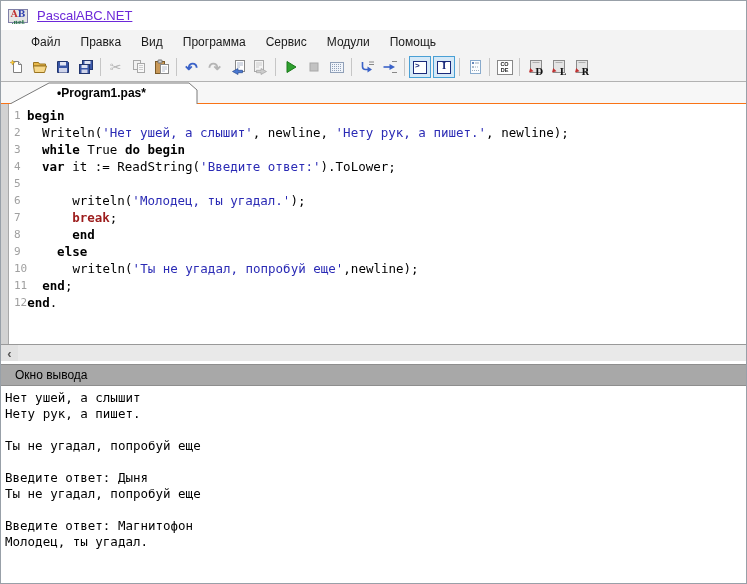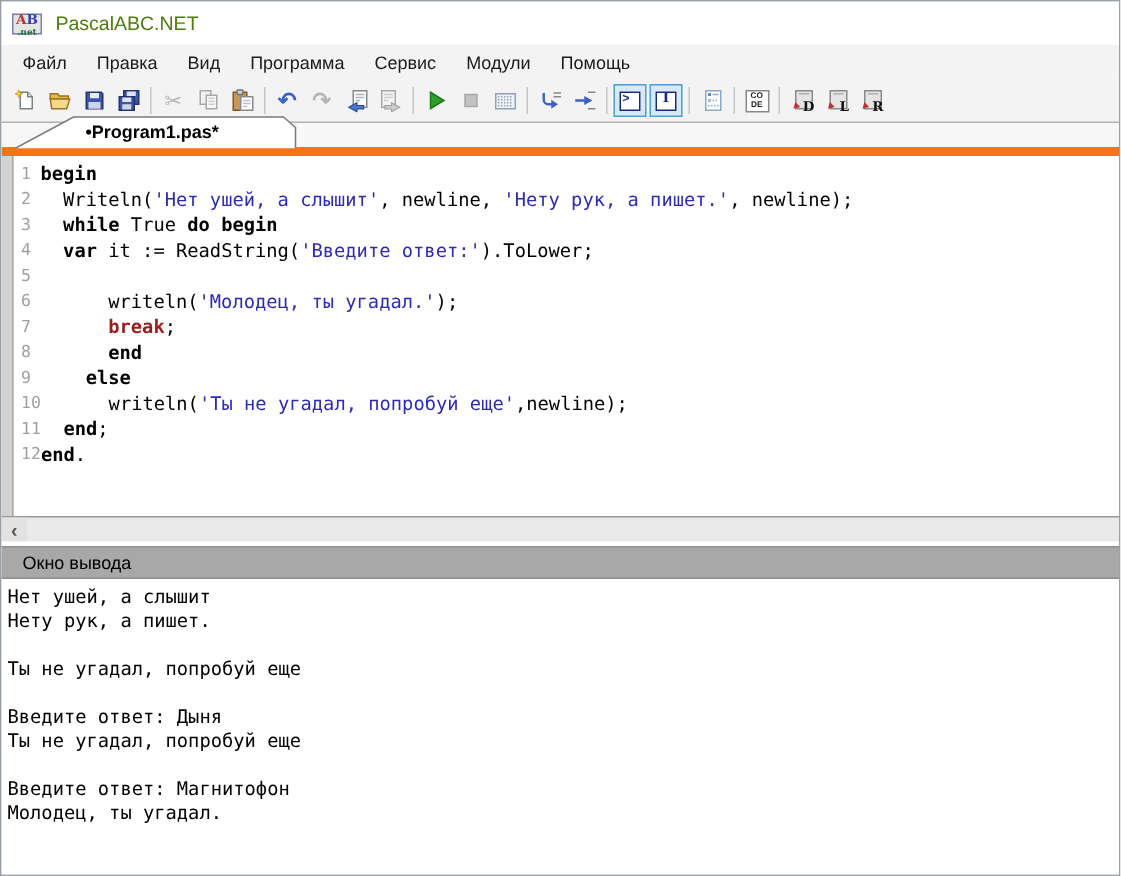--- a/index.html
+++ b/index.html
@@ -9,41 +9,41 @@
     font-family:"Liberation Sans", sans-serif;
     background:#fff; display:flex; flex-direction:column; overflow:hidden;
   }
 
   
   .titlebar { height:29px; flex:0 0 29px; background:#ffffff; display:flex; align-items:center; padding-left:7px; }
   .logo { width:20px; height:14px; border:1px solid #8080a8; background:#e5e5e5; display:flex; flex-direction:column; align-items:center; justify-content:flex-start; line-height:1; }
   .logo .ab { font-size:9px; font-weight:bold; font-family:"DejaVu Serif", serif; }
   .logo .a { color:#c03030; } .logo .b { color:#3040b0; }
   .logo .net { font-size:6px; font-weight:bold; color:#207040; font-family:"DejaVu Serif", serif; }
-  .title-text { margin-left:9px; font-size:13px; color:#4d7c0f; }
-
-  
-  .menubar { height:23px; flex:0 0 23px; background:#f3f3f3; display:flex; align-items:center; padding-left:4px; }
+  .title-text { margin-left:9px; font-size:13px; color:#6d28d9;text-decoration:underline; }
+
+  
+  .menubar { height:23px; flex:0 0 23px; background:#f3f3f3; display:flex; align-items:center; padding-left:20px; }
   .menu-item { padding:3px 10px; font-size:12px; color:#1a1a1a; }
 
   
   .toolbar { height:29px; flex:0 0 29px; background:#f3f3f3; border-bottom:1px solid #b2b2b2; display:flex; align-items:center; padding-left:4px; }
   .tbtn { width:23px; height:23px; display:flex; align-items:center; justify-content:center; position:relative; flex:0 0 auto; }
   .tbtn.active { border:1px solid #49a0d5; background:#d6e9f7; width:22px; height:22px; margin:0 1px; }
   .tsep { width:1px; height:18px; background:#c6c6c6; margin:0 3px; flex:0 0 auto; }
   .glyph { font-size:15px; color:#3a62c8; font-weight:bold; line-height:1; }
   .glyph.gray { color:#b5b5b5; }
   .glyph.scissors { color:#b5b5b5; font-size:14px; font-weight:normal; }
   .mini-box { width:14px; height:13px; border:1px solid #1a2a7a; background:#fff; font-size:8px; font-weight:bold; color:#1a2a7a; display:flex; align-items:flex-start; padding-left:1px; line-height:1.1; }
   .mini-box.center { align-items:center; justify-content:center; padding-left:0; font-family:"DejaVu Serif", serif; font-size:9px; }
   .code-box { width:16px; height:15px; border:1px solid #888; background:#fff; display:flex; flex-direction:column; align-items:center; justify-content:center; font-size:5.5px; font-weight:bold; color:#222; line-height:1.15; }
   .letter-overlay { position:absolute; bottom:2px; right:3px; font-family:"DejaVu Serif", serif; font-size:9px; font-weight:bold; color:#111; }
 
   
-  .tabbar { height:22px; flex:0 0 22px; background:#f7f7f7; border-bottom:6px solid #f97316; position:relative; }
+  .tabbar { height:22px; flex:0 0 22px; background:#f7f7f7; border-bottom:1px solid #f97316; position:relative; }
   .tab { position:absolute; left:8px; bottom:-1px; width:190px; height:22px; }
   .tab svg { position:absolute; left:0; top:0; }
   .tab-label { position:absolute; left:48px; top:4px; font-size:12px; font-weight:bold; color:#000; white-space:nowrap; }
 
   
   .editor { flex:0 0 240px; background:#fff; position:relative; overflow:hidden; font-family:"DejaVu Sans Mono", monospace; font-size:12.5px; line-height:17px; padding-top:3px; }
   .gutter-strip { position:absolute; left:0; top:0; bottom:0; width:8px; background:#d2d2d2; border-right:1px solid #a8a8a8; }
   .cl { display:flex; white-space:pre; }
   .ln { flex:0 0 26px; padding-left:13px; color:#a0a0a0; font-size:11px; }
   .ct { white-space:pre; color:#000; }

